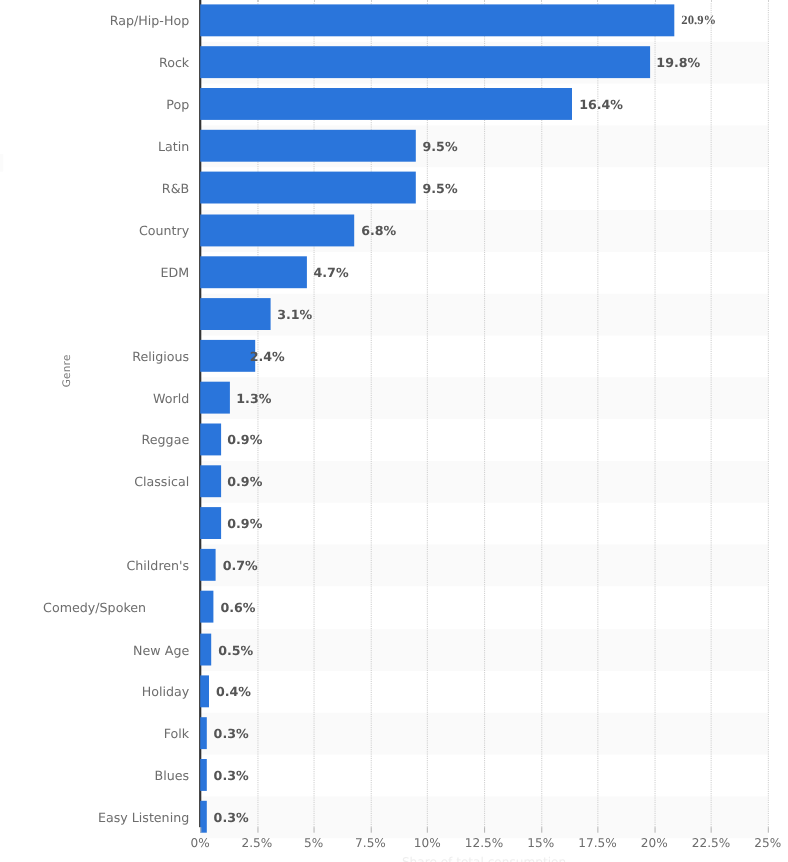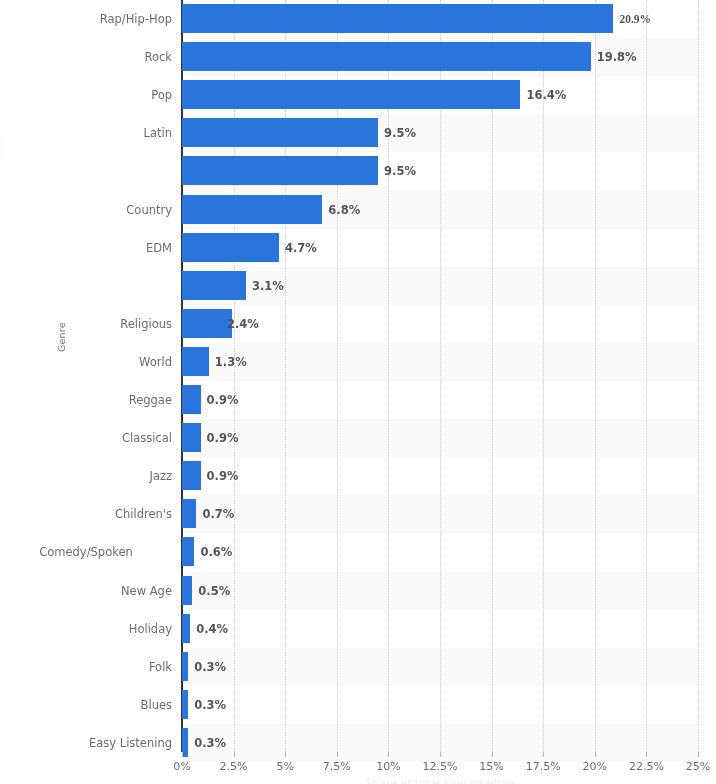--- a/index.html
+++ b/index.html
@@ -207,20 +207,21 @@
         <div class="cat-label" style="color: rgb(109, 109, 109);">Pop</div>
         <div class="bar" style="width: 338.496px; background: rgb(42, 117, 219); top: 4px; height: 29px;"></div>
         <div class="val-label" style="left: 526.496px; color: rgb(85, 85, 85);">16.4%</div>
       </div>
       <div class="bar-row" style="top: 114.3px;">
         <div class="cat-label" style="color: rgb(109, 109, 109);">Latin</div>
         <div class="bar" style="width: 196.08px; background: rgb(42, 117, 219); top: 4px; height: 29px;"></div>
         <div class="val-label" style="left: 384.08px; color: rgb(85, 85, 85);">9.5%</div>
       </div>
       <div class="bar-row" style="top: 152.4px;">
+        <div class="cat-label" style="color: rgb(109, 109, 109);">R&amp;B</div>
         <div class="bar" style="width: 196.08px; background: rgb(42, 117, 219); top: 4px; height: 29px;"></div>
         <div class="val-label" style="left: 384.08px; color: rgb(85, 85, 85);">9.5%</div>
       </div>
       <div class="bar-row" style="top: 190.5px;">
         <div class="cat-label" style="color: rgb(109, 109, 109);">Country</div>
         <div class="bar" style="width: 140.352px; background: rgb(42, 117, 219); top: 4px; height: 29px;"></div>
         <div class="val-label" style="left: 328.352px; color: rgb(85, 85, 85);">6.8%</div>
       </div>
       <div class="bar-row" style="top: 228.6px;">
         <div class="cat-label" style="color: rgb(109, 109, 109);">EDM</div>
@@ -245,21 +246,20 @@
         <div class="cat-label" style="color: rgb(109, 109, 109);">Reggae</div>
         <div class="bar" style="width: 18.576px; background: rgb(42, 117, 219); top: 4px; height: 29px;"></div>
         <div class="val-label" style="left: 206.576px; color: rgb(85, 85, 85);">0.9%</div>
       </div>
       <div class="bar-row" style="top: 419.1px;">
         <div class="cat-label" style="color: rgb(109, 109, 109);">Classical</div>
         <div class="bar" style="width: 18.576px; background: rgb(42, 117, 219); top: 4px; height: 29px;"></div>
         <div class="val-label" style="left: 206.576px; color: rgb(85, 85, 85);">0.9%</div>
       </div>
       <div class="bar-row" style="top: 457.2px;">
-        <div class="cat-label" style="color: rgb(109, 109, 109);">Jazz</div>
         <div class="bar" style="width: 18.576px; background: rgb(42, 117, 219); top: 4px; height: 29px;"></div>
         <div class="val-label" style="left: 206.576px; color: rgb(85, 85, 85);">0.9%</div>
       </div>
       <div class="bar-row" style="top: 495.3px;">
         <div class="cat-label" style="color: rgb(109, 109, 109);">Children's</div>
         <div class="bar" style="width: 14.448px; background: rgb(42, 117, 219); top: 4px; height: 29px;"></div>
         <div class="val-label" style="left: 202.448px; color: rgb(85, 85, 85);">0.7%</div>
       </div>
       <div class="bar-row" style="top: 533.4px;">
         <div class="cat-label" style="color: rgb(109, 109, 109); text-align: center;">Comedy/Spoken</div>

